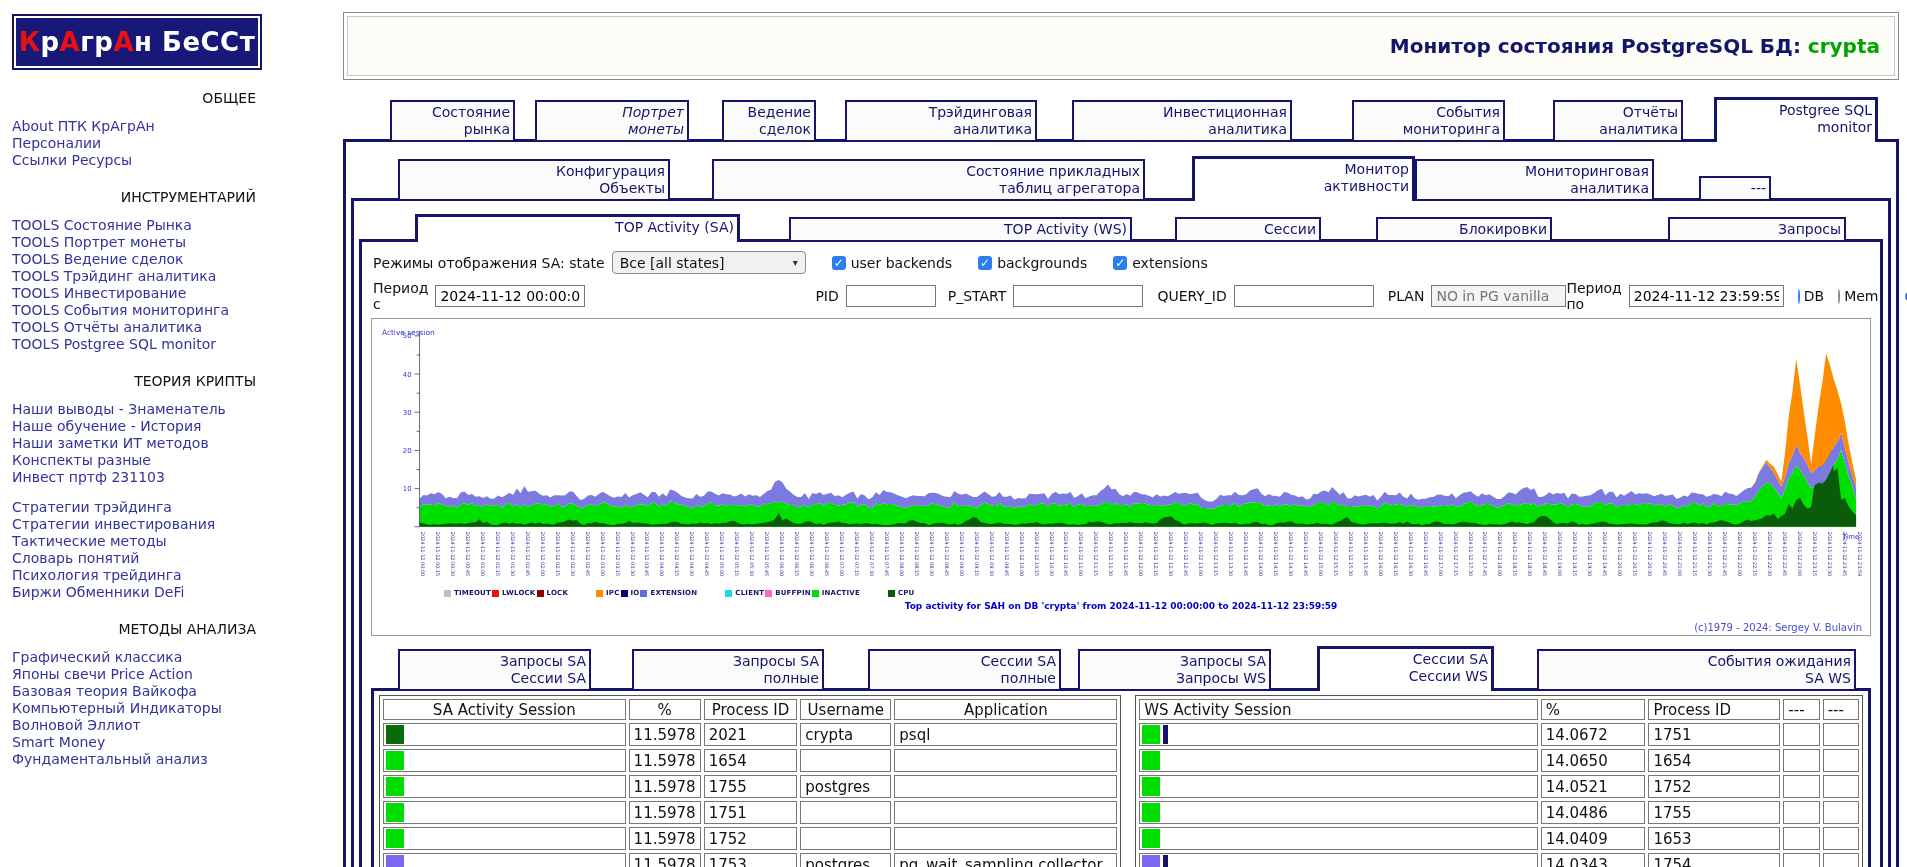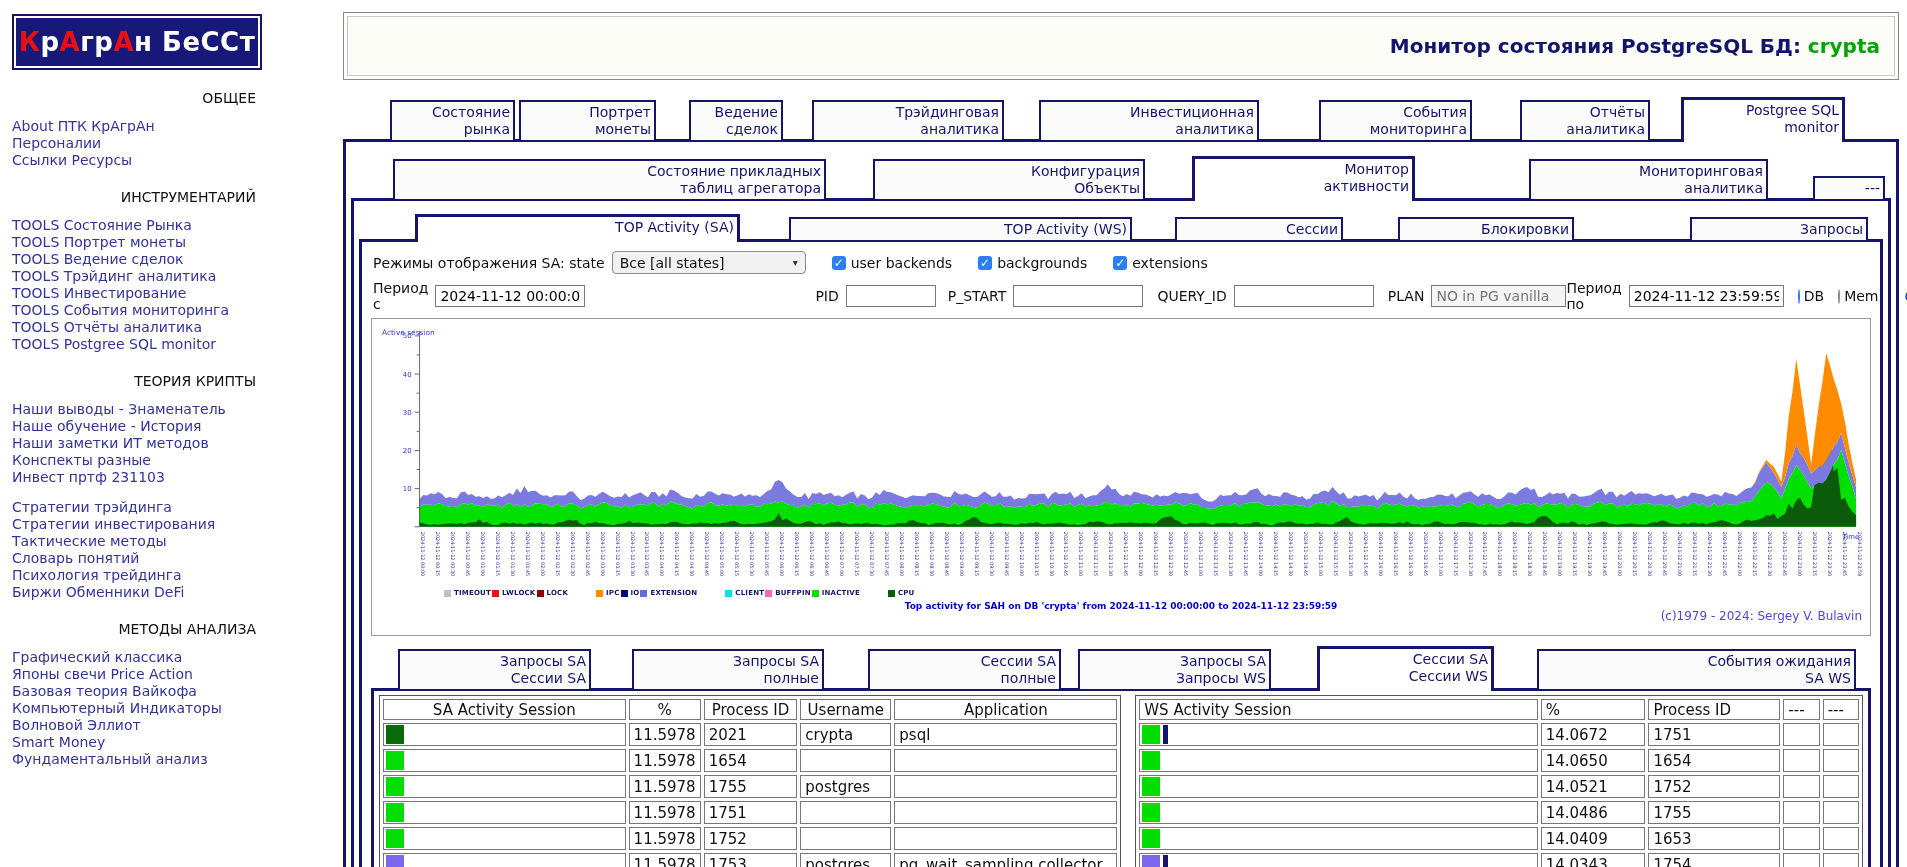--- a/index.html
+++ b/index.html
@@ -43,21 +43,21 @@
   .radio.sel{border:1px solid #2d7ff0;box-shadow:inset 0 0 0 2px #fff, inset 0 0 0 7px #2d7ff0;}
   .refresh{color:#1a2fd0;margin-left:26px;cursor:pointer;font-size:15px;}
   
   .chart-box{border:1px solid #9a9a9a;margin:4px 0 10px 0;position:relative;padding:4px 6px 2px 6px;height:318px;box-sizing:border-box;}
   .chart-box svg{display:block;width:100%;height:auto;}
   .legend{display:flex;gap:28px;margin:1px 0 0 66px;}
   .legend .col{display:flex;gap:1px;}
   .litem{display:flex;align-items:center;font-size:7px;color:#14146b;font-weight:bold;letter-spacing:.2px;}
   .litem .sq{width:7px;height:7px;margin-right:3px;display:inline-block;}
   .chart-caption{text-align:center;color:#0000cc;font-weight:bold;font-size:9px;margin-top:4px;}
-  .chart-footnote{position:absolute;right:8px;bottom:12px;font-size:12px;color:#4a4ad0;}
+  .chart-footnote{position:absolute;right:8px;bottom:2px;font-size:10px;color:#4a4ad0;}
   
   .tables{display:flex;gap:14px;}
   table.grid{border-collapse:separate;border-spacing:3px;background:#fff;border:1px solid #555;}
   table.grid th,table.grid td{border:1px solid #777;font-size:15px;font-weight:normal;color:#111;
       height:21px;padding:0 4px;background:#fff;box-sizing:border-box;white-space:nowrap;overflow:hidden;}
   table.left-grid th{text-align:center;}
   table.right-grid th{text-align:left;}
   td.pid{color:#20208c;}
   .barcell{padding:1px 2px !important;}
   .sq-big{display:inline-block;width:18px;height:19px;vertical-align:middle;}
@@ -119,54 +119,54 @@
 
   <div class="header-box">
     <div class="header-inner">
       <span class="page-title"><span>Монитор состояния PostgreSQL БД: </span><span class="green">crypta</span></span>
     </div>
   </div>
 
   <div class="tabrow" id="tabrow0" style="margin-top:17px;">
       <div class="tab" style="width: 125px; margin-left: 47px;">Состояние
 рынка</div>
-      <div class="tab" style="width: 137px; margin-left: 4px;">Портрет
+      <div class="tab" style="width: 154px; margin-left: 20px; font-style: italic;">Портрет
 монеты</div>
       <div class="tab" style="width: 94px; margin-left: 33px;">Ведение
 сделок</div>
       <div class="tab" style="width: 192px; margin-left: 29px;">Трэйдинговая
 аналитика</div>
       <div class="tab" style="width: 220px; margin-left: 35px;">Инвестиционная
 аналитика</div>
       <div class="tab" style="width: 153px; margin-left: 60px;">События
 мониторинга</div>
       <div class="tab" style="width: 130px; margin-left: 48px;">Отчёты
 аналитика</div>
       <div class="tab active" style="width: 164px; margin-left: 31px;">Postgree SQL
 monitor</div>
     </div>
 
   <div class="frame f1">
     <div class="tabrow" id="tabrow1">
+        <div class="tab" style="width: 272px; margin-left: 47px;">Конфигурация
+Объекты</div>
         <div class="tab" style="width: 433px; margin-left: 42px;">Состояние прикладных
 таблиц агрегатора</div>
-        <div class="tab" style="width: 272px; margin-left: 47px;">Конфигурация
-Объекты</div>
         <div class="tab active" style="width: 223px; margin-left: 47px;">Монитор
 активности</div>
-        <div class="tab" style="width: 239px; margin-left: 114px;">Мониторинговая
+        <div class="tab" style="width: 239px; ">Мониторинговая
 аналитика</div>
         <div class="tab" style="width: 72px; margin-left: 45px;">---</div>
       </div>
 
     <div class="frame f2">
       <div class="tabrow" id="tabrow2">
           <div class="tab active" style="width: 325px; margin-left: 56px;">TOP Activity (SA)</div>
           <div class="tab" style="width: 343px; margin-left: 49px;">TOP Activity (WS)</div>
-          <div class="tab" style="width: 168px; margin-left: 43px;">Сессии</div>
+          <div class="tab" style="width: 146px; margin-left: 43px;">Сессии</div>
           <div class="tab" style="width: 176px; margin-left: 55px;">Блокировки</div>
           <div class="tab" style="width: 178px; margin-left: 116px;">Запросы</div>
         </div>
 
       <div class="frame f3">
 
         <div class="frow">
           <span class="lbl">Режимы отображения SA: state</span>
           <div class="select">
             <span>Все [all states]</span>

